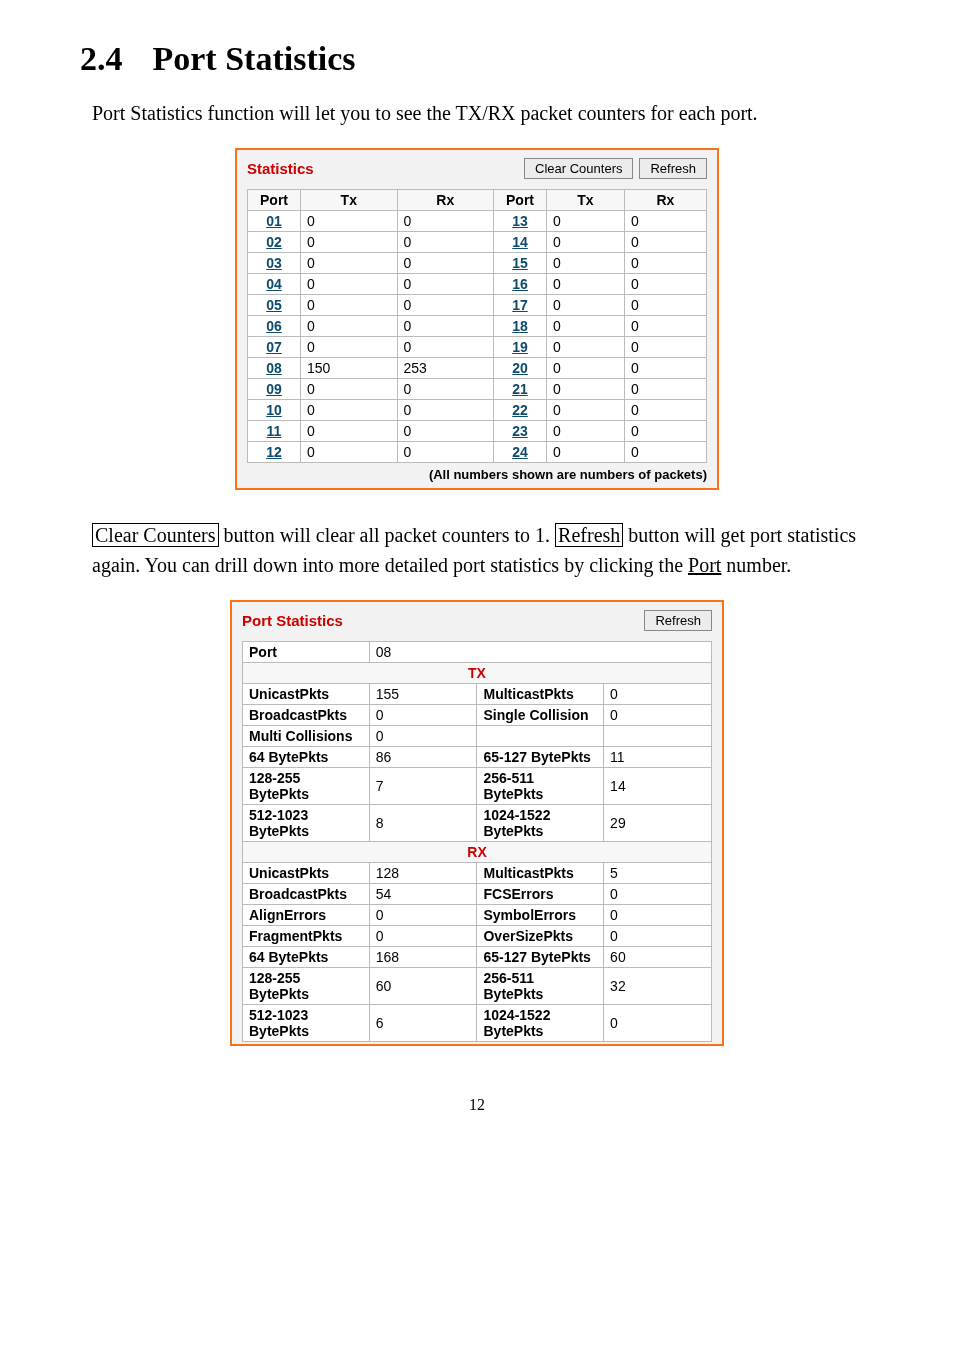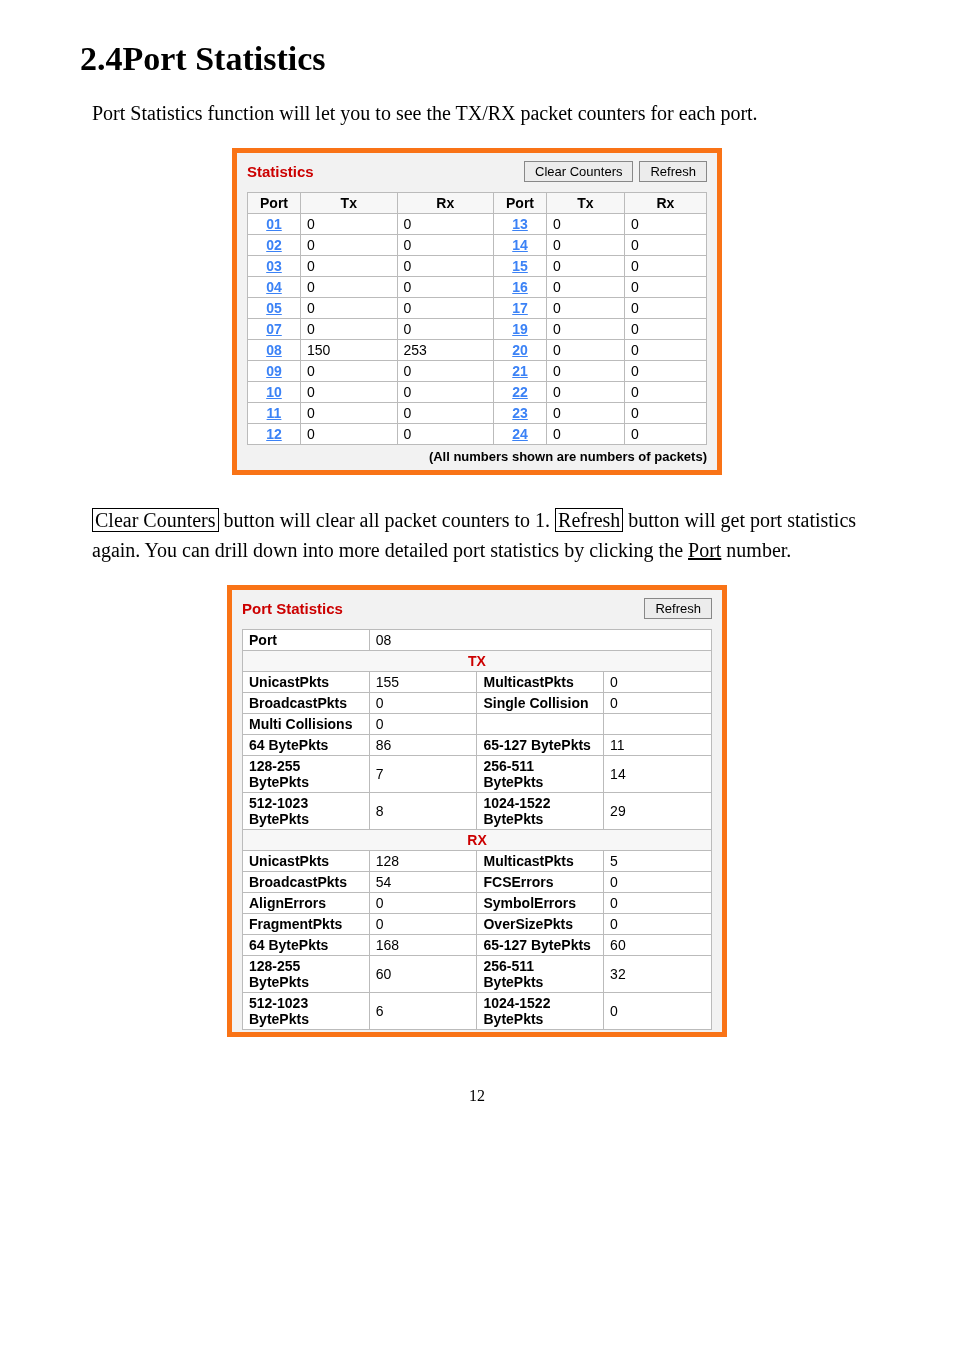--- a/index.html
+++ b/index.html
@@ -12,32 +12,33 @@
     width: 954px;
     box-sizing: border-box;
   }
   h1 {
     font-size: 34px;
     font-weight: bold;
     margin: 0 0 20px 0;
   }
   h1 .num {
     display: inline-block;
+    margin-right: 30px;
   }
   p.body {
     margin: 10px 0 20px 12px;
     line-height: 1.5;
   }
   .panel-wrap {
     display: flex;
     justify-content: center;
     margin: 20px 0 30px 0;
   }
   .panel {
-    border: 5px solid #f97316;
+    border: 2px solid #f97316;
     background: #f2f2f2;
     font-family: Arial, sans-serif;
     font-size: 14px;
   }
   .panel.stats { width: 460px; padding: 8px 10px 6px 10px; }
   .panel.details { width: 470px; padding: 8px 10px 2px 10px; }
   .panel-header {
     display: flex;
     align-items: center;
     margin-bottom: 10px;
@@ -71,21 +72,21 @@
   table.ports th {
     background: #f7f7f7;
     font-weight: bold;
     text-align: center;
   }
   table.ports td.portcell {
     text-align: center;
     width: 40px;
   }
   .plink {
-    color: #3b82f6;
+    color: #0c4a6e;
     text-decoration: underline;
     font-weight: bold;
     cursor: pointer;
   }
   .footnote {
     font-weight: bold;
     text-align: right;
     font-size: 13px;
     margin-top: 4px;
   }
@@ -183,20 +184,28 @@
           </tr>
           <tr>
             <td class="portcell"><span class="plink">05</span></td>
             <td>0</td>
             <td>0</td>
             <td class="portcell"><span class="plink">17</span></td>
             <td>0</td>
             <td>0</td>
           </tr>
           <tr>
+            <td class="portcell"><span class="plink">06</span></td>
+            <td>0</td>
+            <td>0</td>
+            <td class="portcell"><span class="plink">18</span></td>
+            <td>0</td>
+            <td>0</td>
+          </tr>
+          <tr>
             <td class="portcell"><span class="plink">07</span></td>
             <td>0</td>
             <td>0</td>
             <td class="portcell"><span class="plink">19</span></td>
             <td>0</td>
             <td>0</td>
           </tr>
           <tr>
             <td class="portcell"><span class="plink">08</span></td>
             <td>150</td>

